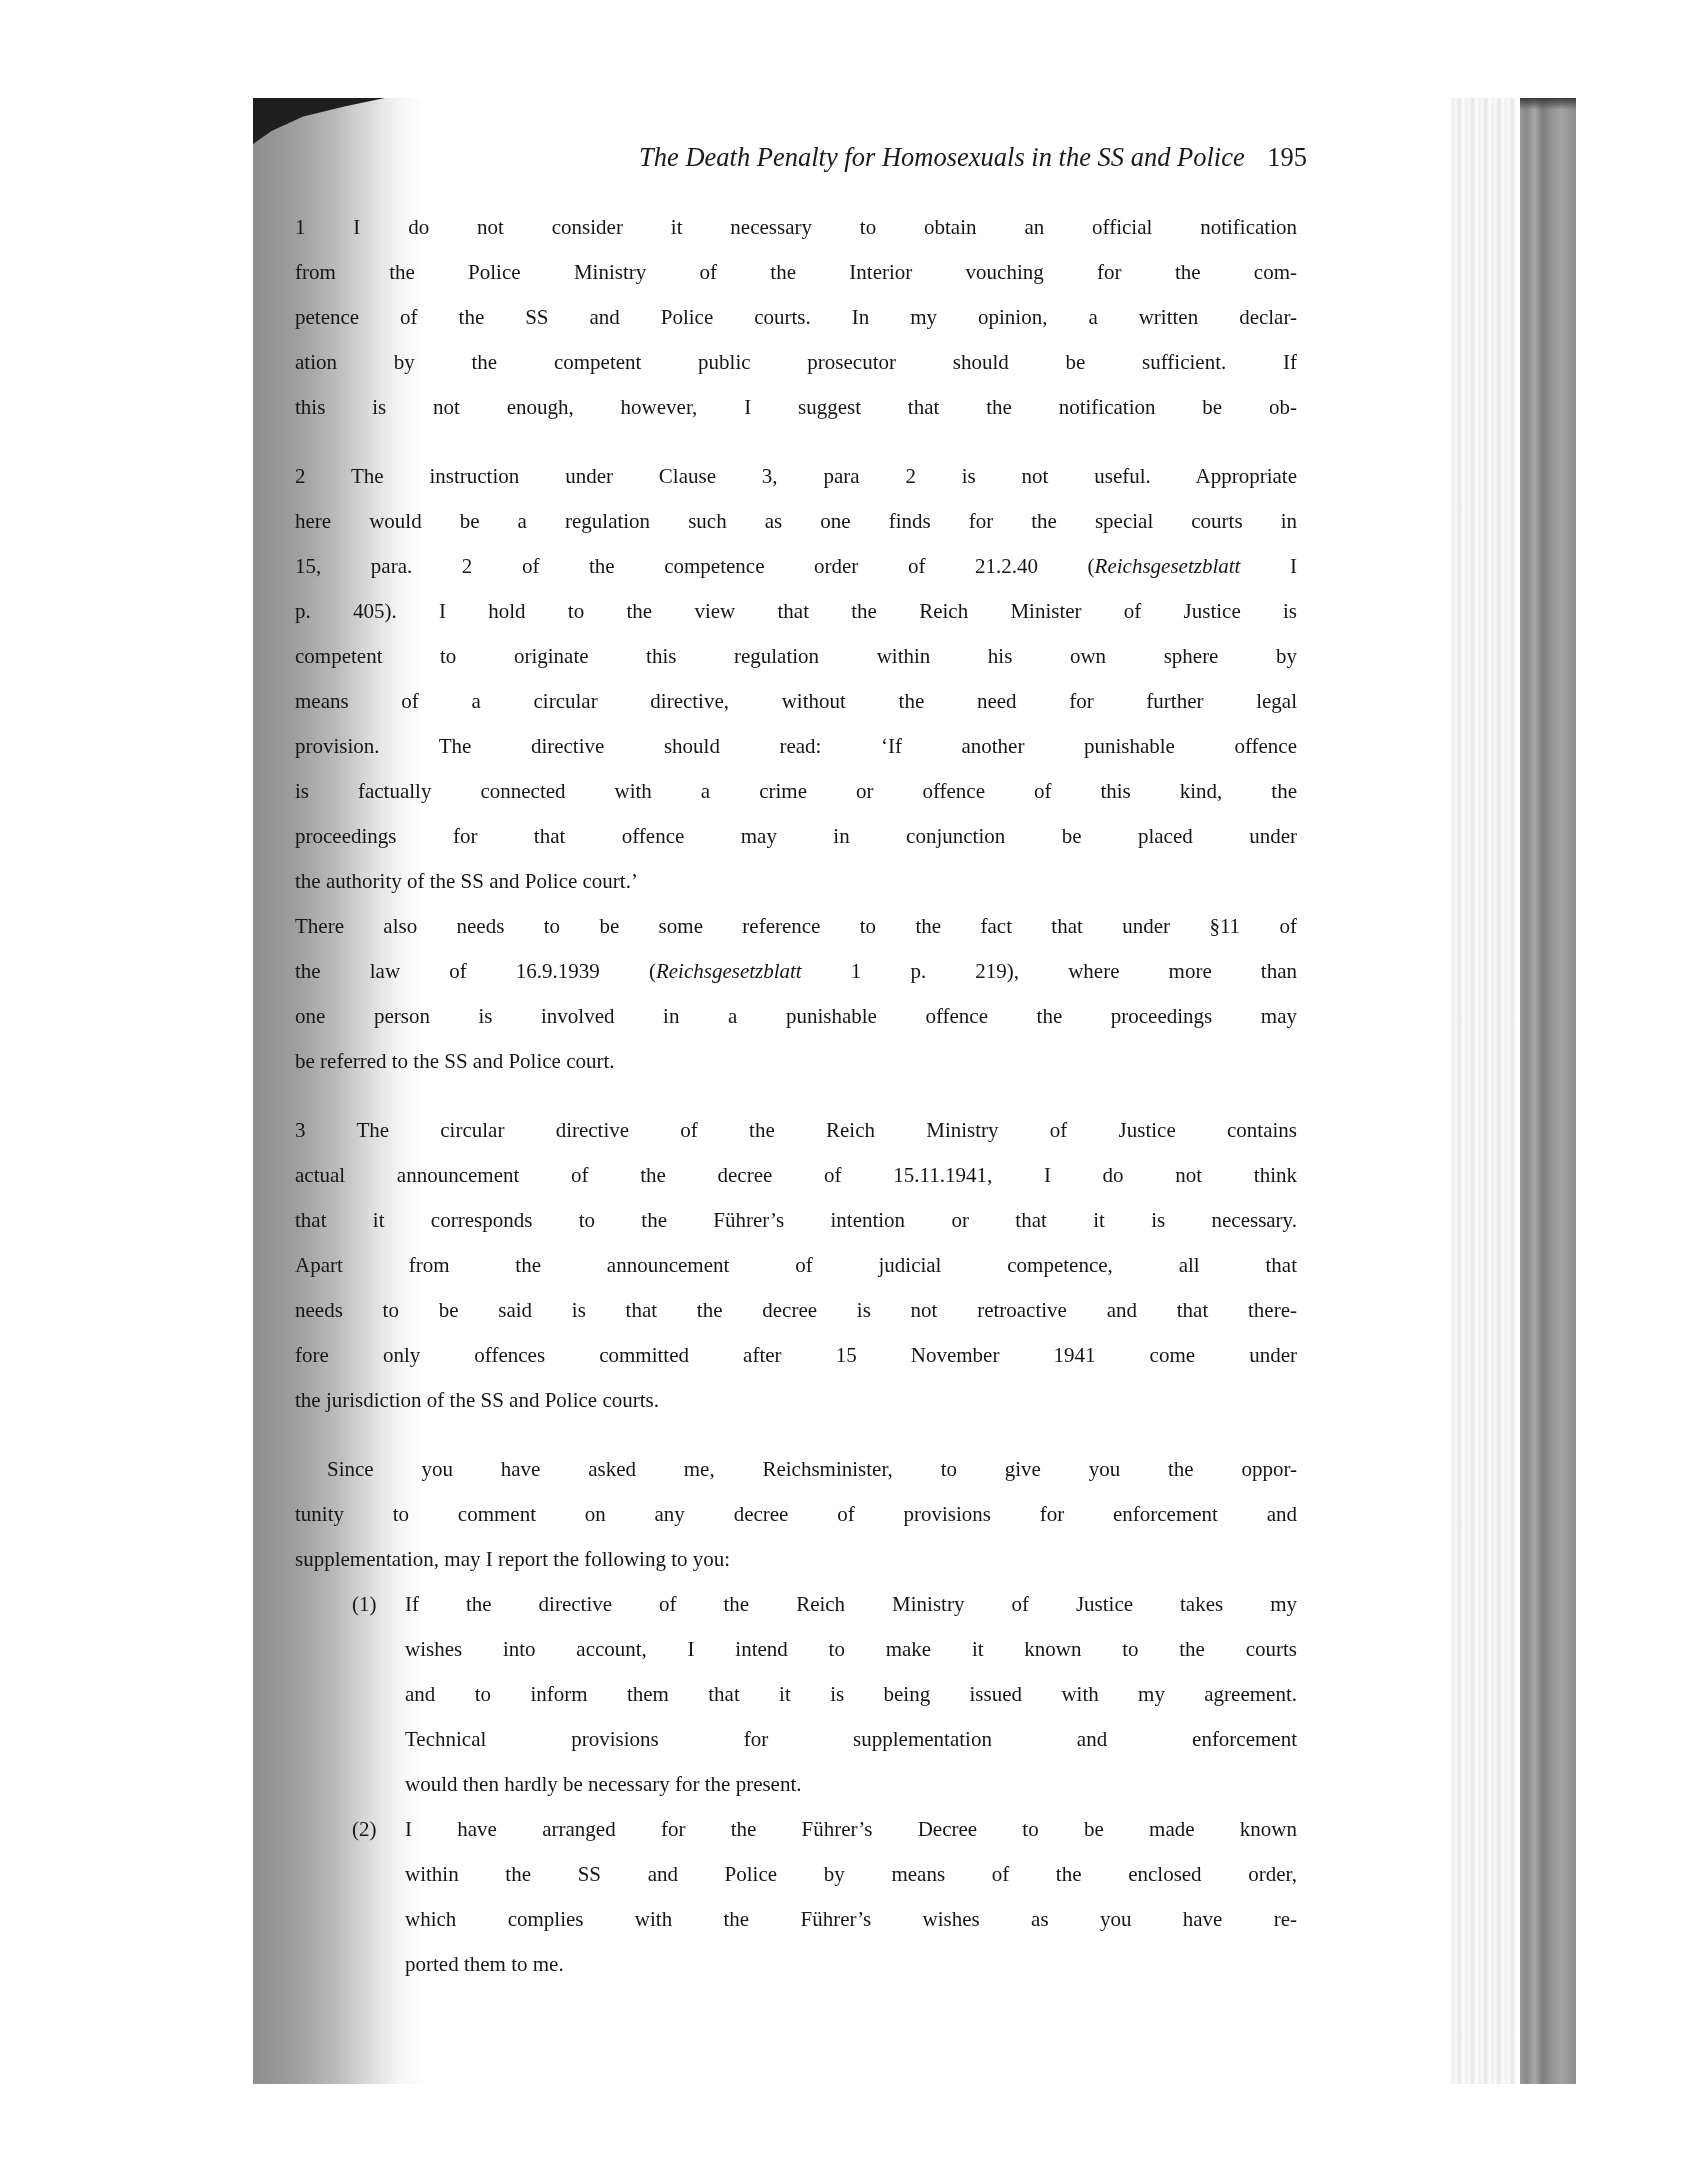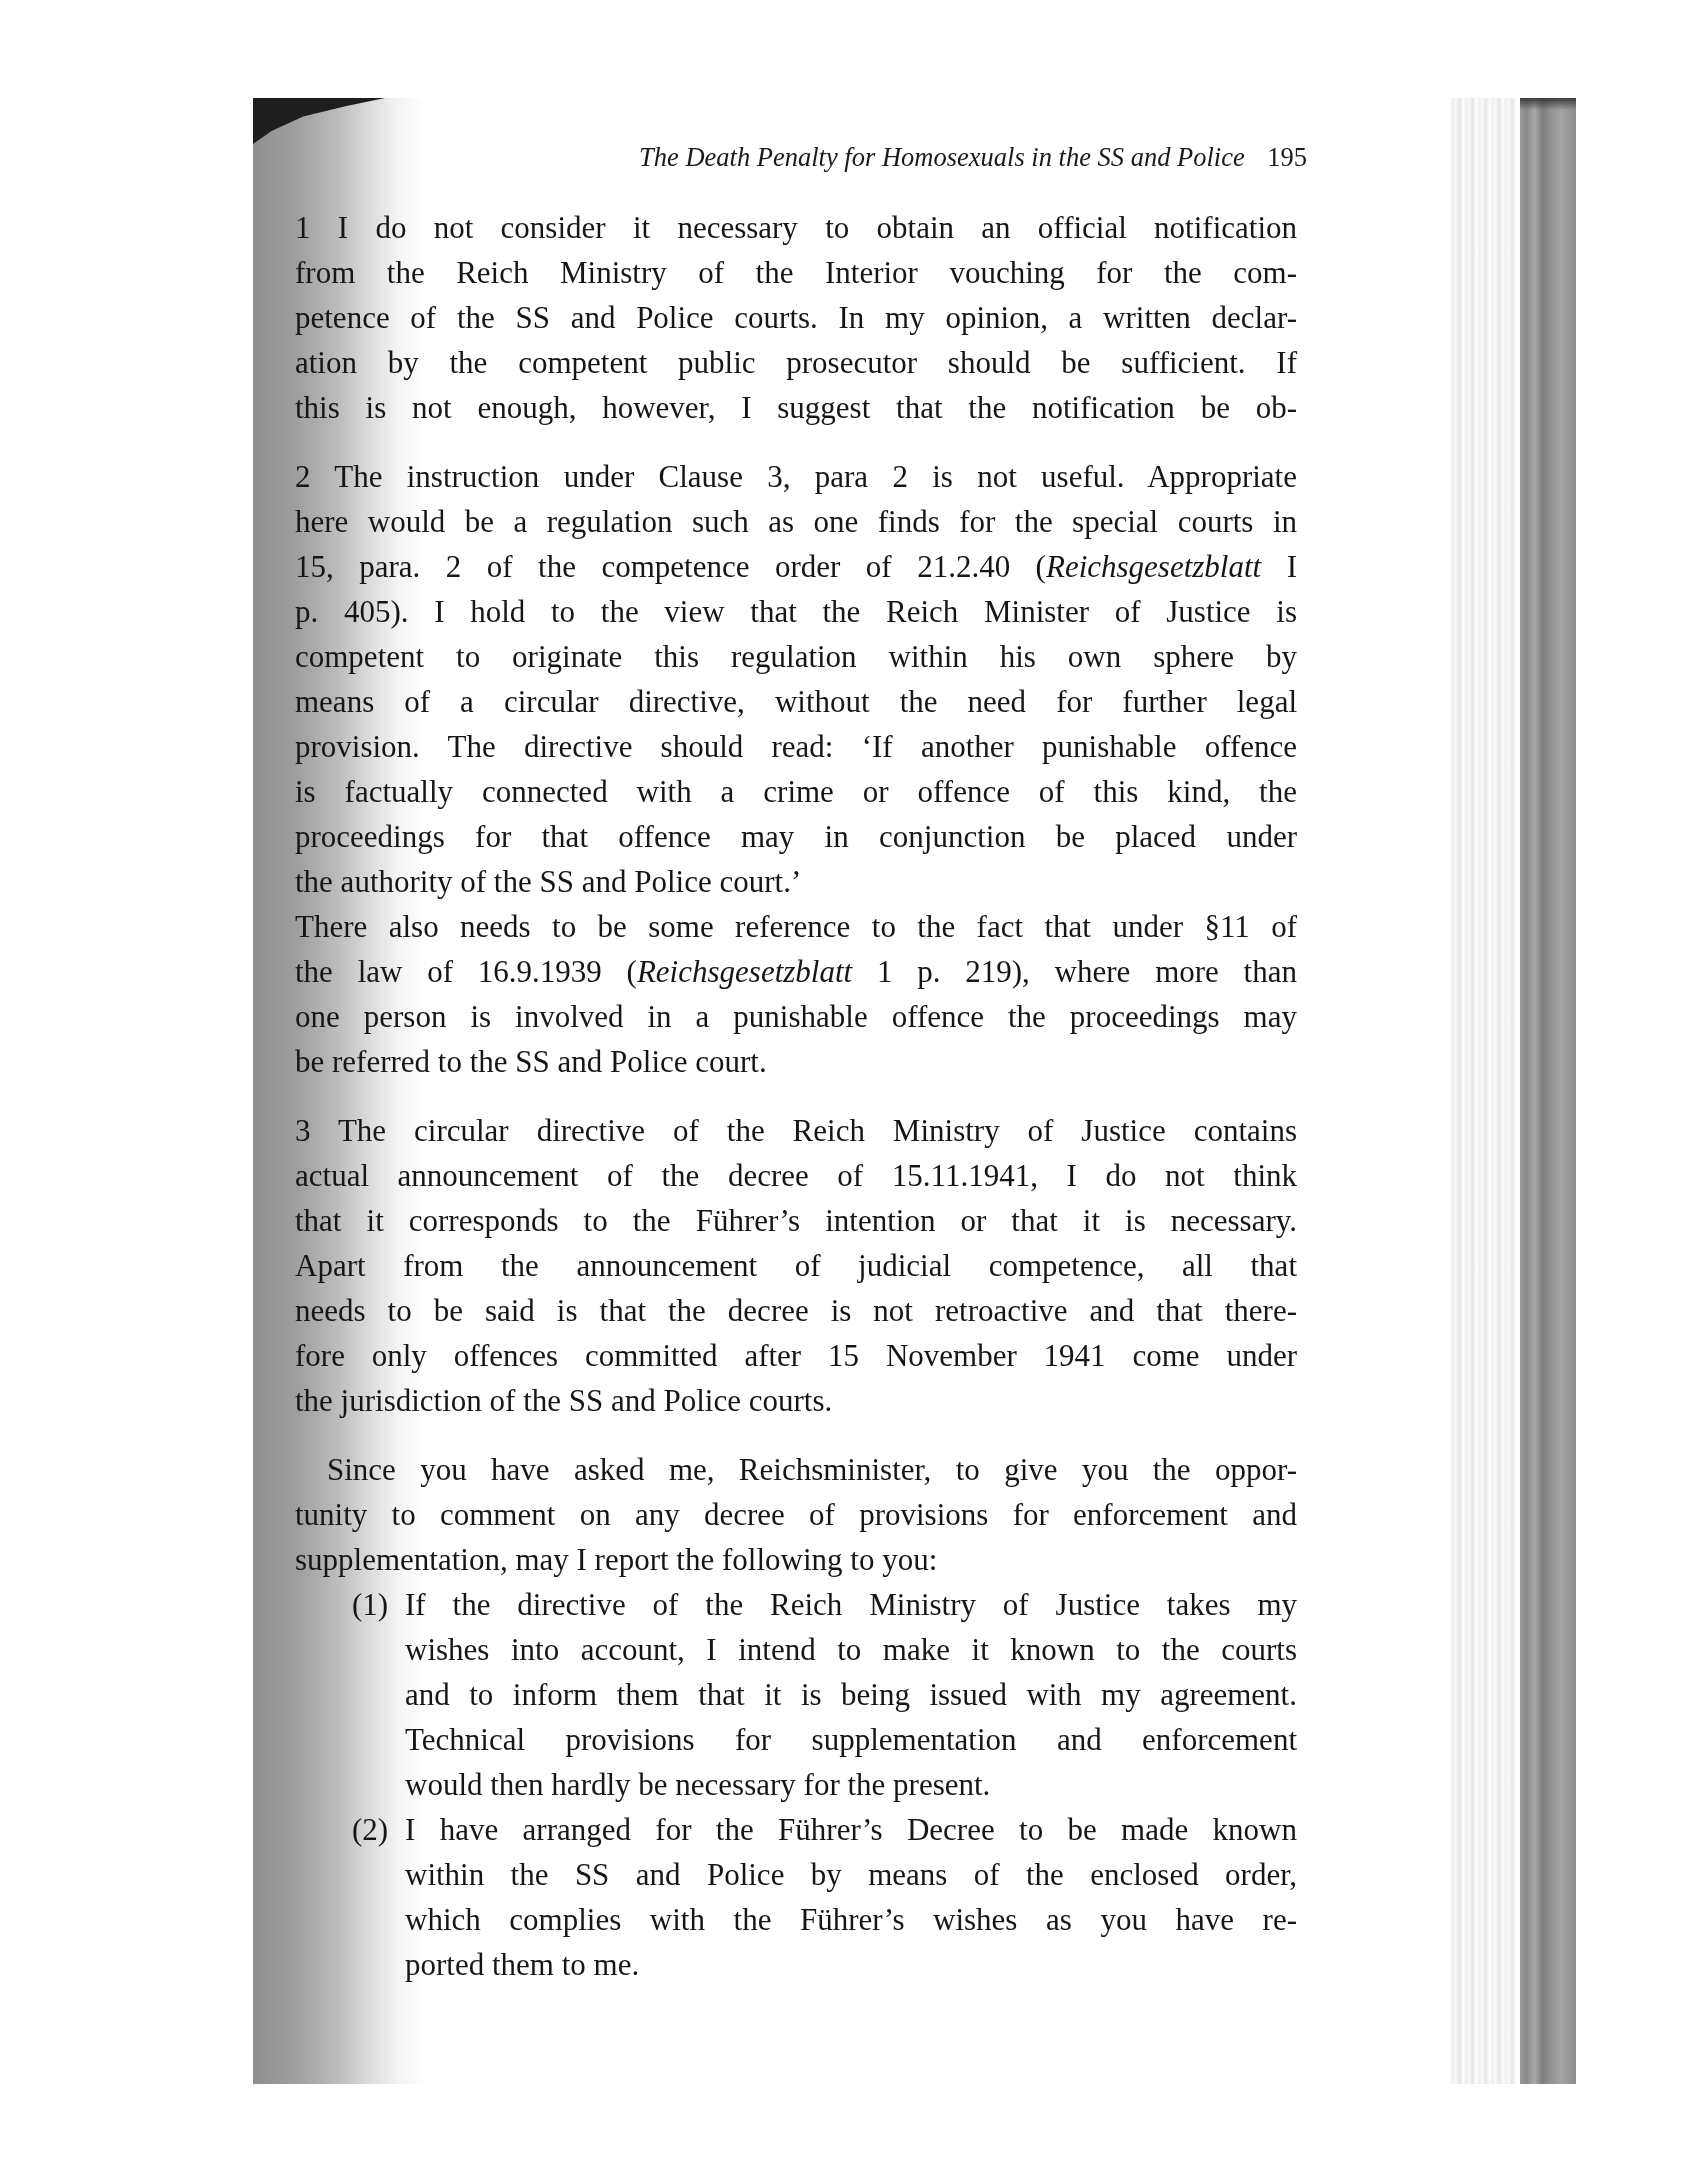--- a/index.html
+++ b/index.html
@@ -54,21 +54,21 @@
       color: #1a1a1a;
       white-space: nowrap;
     }
     .running-head .title { font-style: italic; }
     .running-head .pageno { margin-left: 22.5px; }
     .body {
       position: absolute;
       left: 42px; top: 107px;
       width: 1002px;
       font-family: "Liberation Serif", "DejaVu Serif", serif;
-      font-size: 31px;
+      font-size: 21px;
       line-height: 45px;
       color: #161616;
       text-align: justify;
     }
     .line {
       display: block;
       white-space: nowrap;
       text-align-last: justify;
       text-align: justify;
     }
@@ -95,21 +95,21 @@
   <div class="edge-dark"></div>
   <div class="edge-dark-top"></div>
 
   <div class="running-head">
     <span class="title">The Death Penalty for Homosexuals in the SS and Police</span><span class="pageno">195</span>
   </div>
 
   <div class="body">
     <div>
       <span class="line">1 I do not consider it necessary to obtain an official notification</span>
-      <span class="line">from the Reich Ministry of the Interior vouching for the com-</span>
+      <span class="line">from the Police Ministry of the Interior vouching for the com-</span>
       <span class="line">petence of the SS and Police courts. In my opinion, a written declar-</span>
       <span class="line">ation by the competent public prosecutor should be sufficient. If</span>
       <span class="line">this is not enough, however, I suggest that the notification be ob-</span>
     </div>
     <div class="para-gap"></div>
     <div>
       <span class="line">2 The instruction under Clause 3, para 2 is not useful. Appropriate</span>
       <span class="line">here would be a regulation such as one finds for the special courts in</span>
       <span class="line"><span>15, para. 2 of the competence order of 21.2.40 (</span><em>Reichsgesetzblatt</em><span> I</span></span>
       <span class="line">p. 405). I hold to the view that the Reich Minister of Justice is</span>

